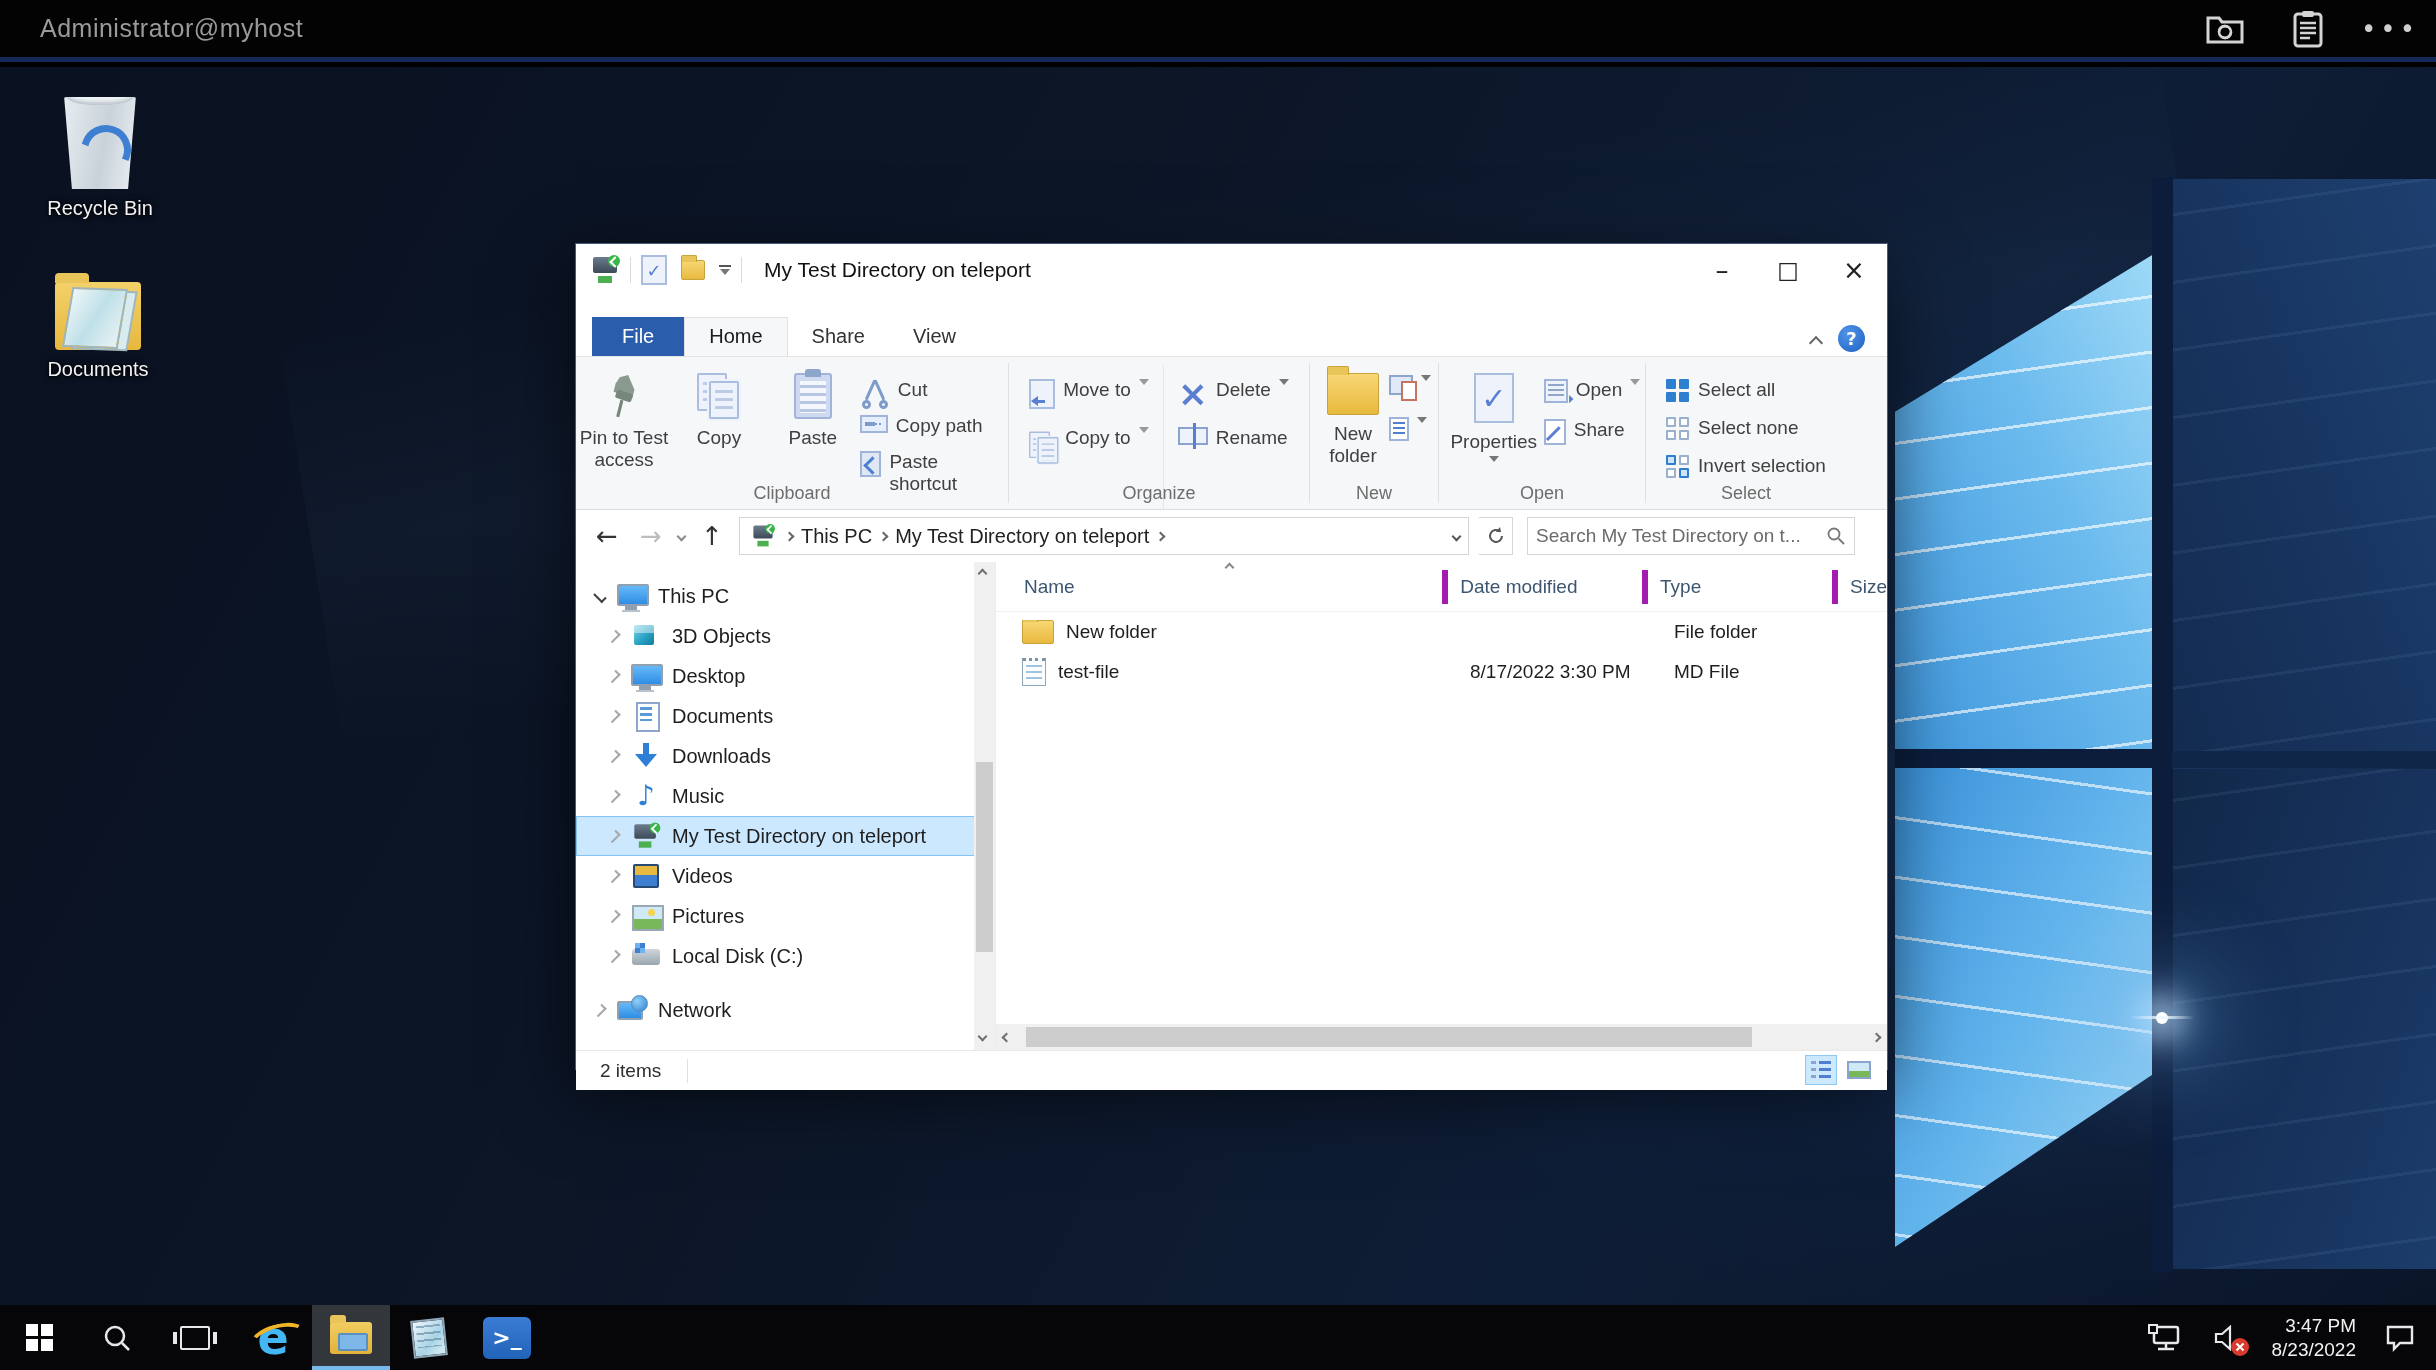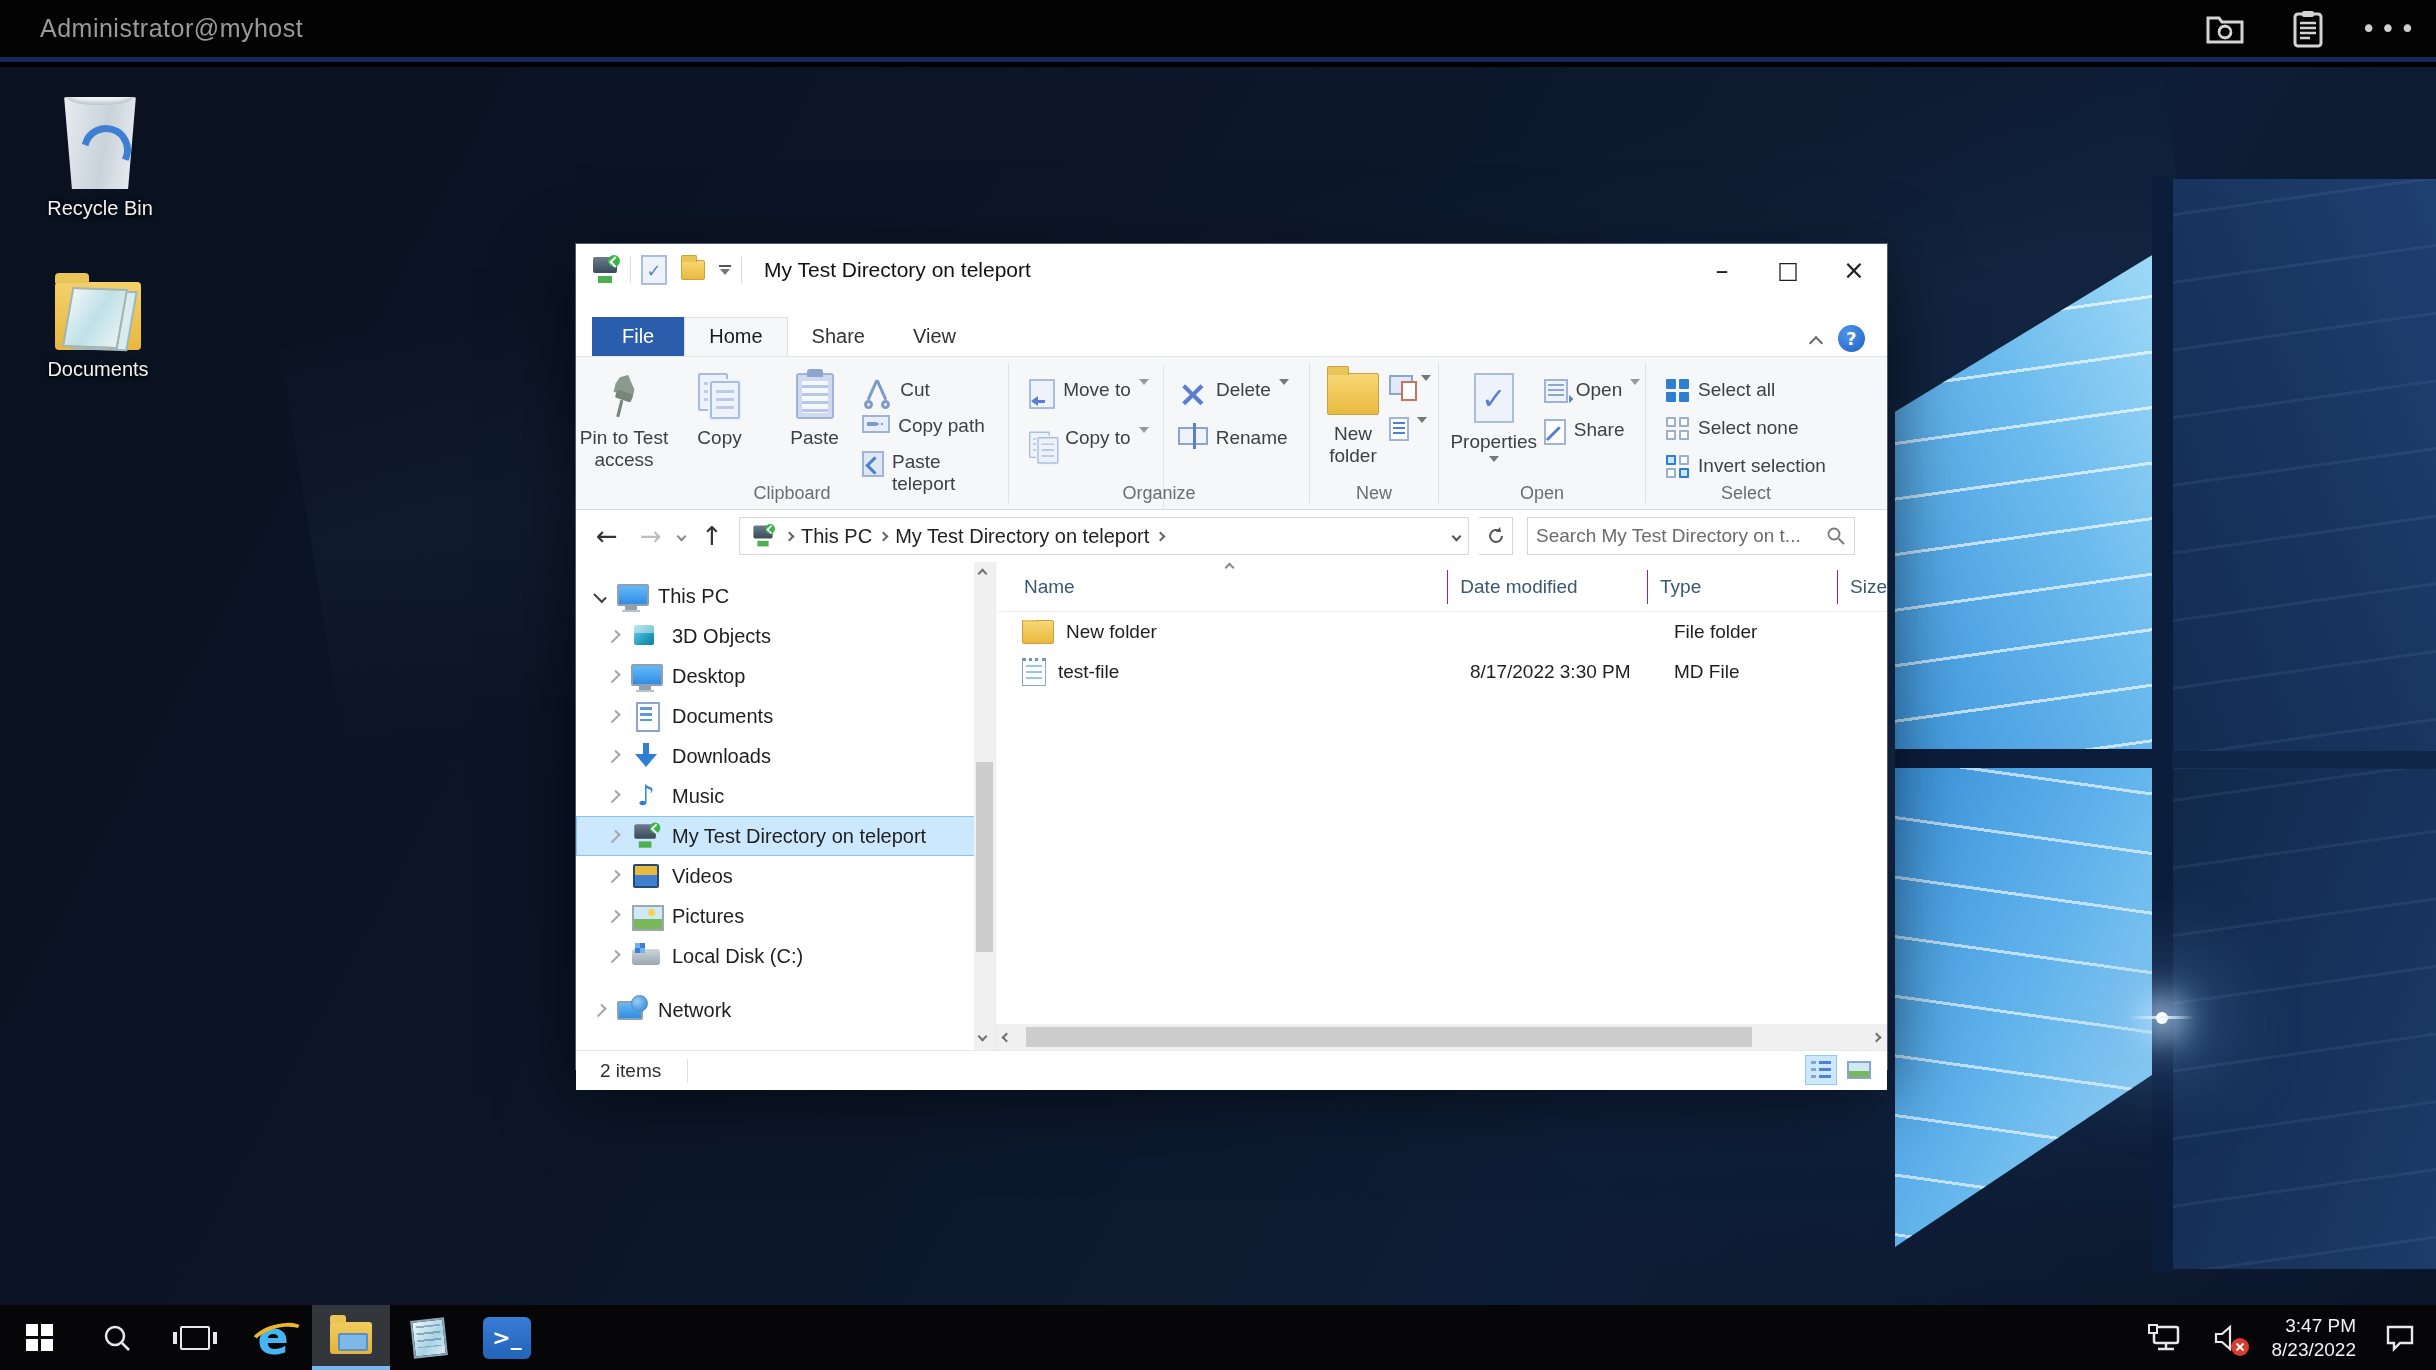--- a/index.html
+++ b/index.html
@@ -230,21 +230,21 @@
   .navitem .tchv { color:#a8a8a8; flex:0 0 12px; }
   .navitem.lvl1 { padding-left:32px; }
   .navitem.sel { background:#cce8ff; box-shadow:inset 0 0 0 1px #84c3f5; }
   .navitem.netgap { margin-top:14px; }
   .navscroll { position:absolute; right:0; top:0; bottom:0; width:21px; background:#f0f0f0; }
   .navscroll .thumb { position:absolute; left:2px; width:17px; top:200px; height:190px; background:#cdcdcd; }
   .navscroll .sarr { position:absolute; left:5px; color:#707070; }
   .filepane { flex:1; position:relative; overflow:hidden; }
   .lheader { display:flex; height:50px; align-items:center; border-bottom:1px solid #f0f0f0; position:relative;
     color:#3d5671; font-size:19px; }
-  .lheader .col { padding-left:12px; border-right:1px solid #a21caf; height:34px; display:flex; align-items:center; }
+  .lheader .col { padding-left:12px; border-right:6px solid #a21caf; height:34px; display:flex; align-items:center; }
   .lheader .sort { position:absolute; left:230px; top:2px; color:#8a8a8a; }
   .col.c-name { width:462px; padding-left:28px; } .col.c-date { width:204px; } .col.c-type { width:194px; }
   .col.c-size { flex:1; border-right:none; }
   .frow { display:flex; height:40px; align-items:center; font-size:19px; color:#1e1e1e; }
   .frow .cell { padding-left:12px; overflow:hidden; white-space:nowrap; }
   .cell.c-name { width:462px; padding-left:26px; display:flex; align-items:center; gap:12px; }
   .cell.c-date { width:204px; } .cell.c-type { width:194px; }
   .i-notepad { width:24px; height:28px; background:#fbfdfe; border:1px solid #8fa6b8; border-top:3px dotted #7b93a6; position:relative; flex:0 0 auto; }
   .i-notepad::after { content:""; position:absolute; left:3px; top:4px; right:3px; height:16px;
     background:repeating-linear-gradient(to bottom,#9fc4dd 0 2px, transparent 2px 6px); }
@@ -408,21 +408,21 @@
                   <i class="hd b"></i>
                 </span>
               <span>Cut</span>
             </div>
             <div class="smallrow">
               <span class="i-copypath"></span>
               <span>Copy path</span>
             </div>
             <div class="smallrow">
               <span class="i-pasteshort"></span>
-              <span>Paste teleport</span>
+              <span>Paste shortcut</span>
             </div>
           </div>
           <div class="glabel">Clipboard</div>
         </div>
         <div class="gsep"></div>
 
         <div class="rgroup" style="width:300px; gap:4px;">
           <div class="smallcol" style="border-right:1px solid #e6e6e6; padding-right:14px;">
             <div class="smallrow" style="height:40px;">
               <span class="i-movearrow"></span>

